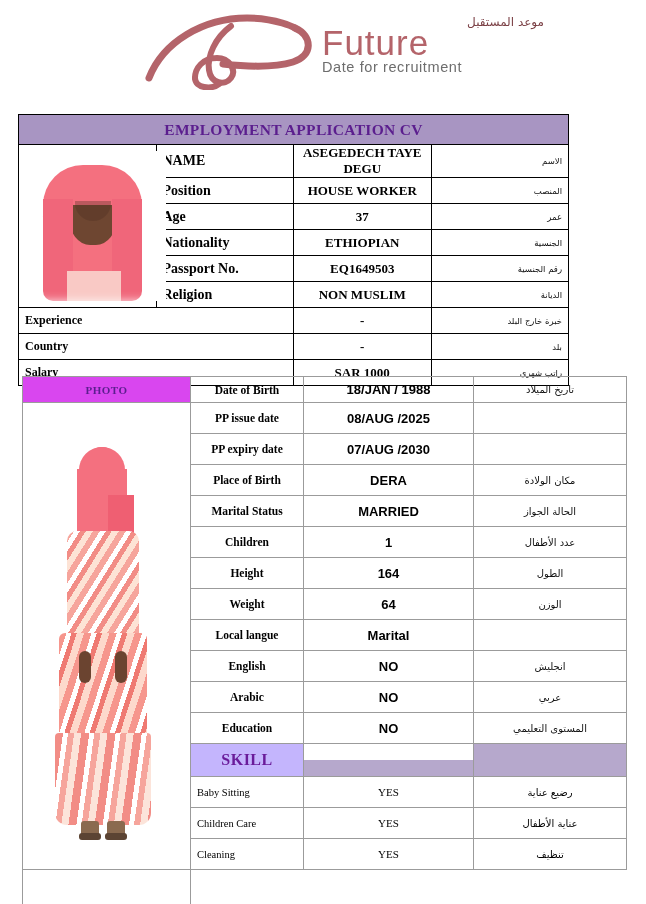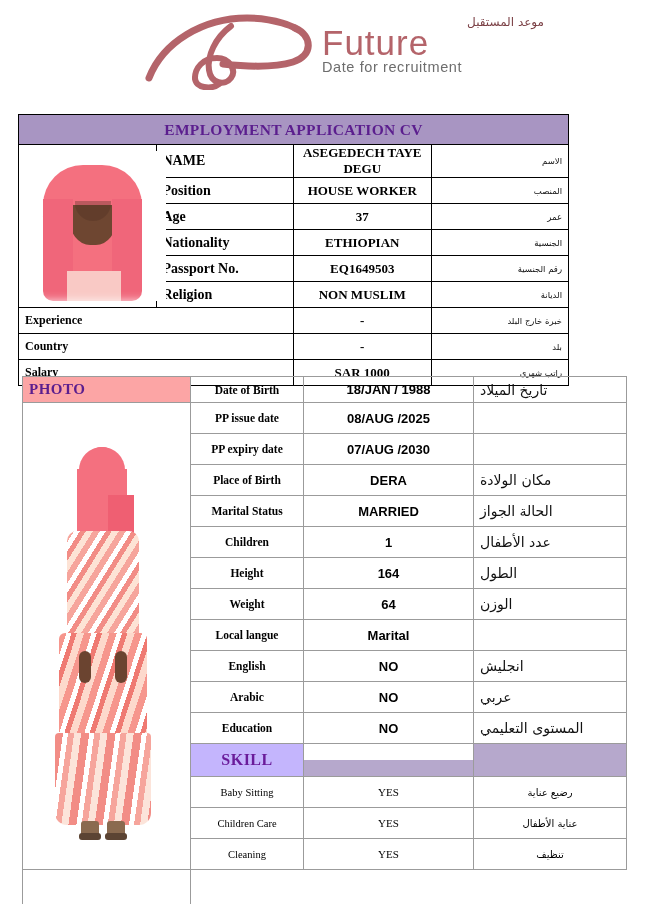--- a/index.html
+++ b/index.html
@@ -133,45 +133,45 @@
     border: 1px solid #9b9b9b;
     height: 25.4px;
   }
   .photo-cell-big {
     width: 155px;
     padding: 0 !important;
     background: #ffffff;
     vertical-align: top;
   }
   .photo-banner {
-    background: #fca5a5;
+    background: #d946ef;
     color: #5b1e8e;
-    font-size: 15px;
-    font-weight: bold;
-    text-align: left;
+    font-size: 11px;
+    font-weight: bold;
+    text-align: center;
     letter-spacing: 0.5px;
     width: 155px;
   }
   .l2-lbl {
     width: 100px;
     font-size: 11.5px;
     font-weight: bold;
     text-align: center;
   }
   .l2-val {
     width: 157px;
     font-size: 13px;
     font-weight: bold;
     text-align: center;
     font-family: "Liberation Sans", sans-serif;
   }
   .l2-ar {
     width: 140px;
-    font-size: 14px;
-    text-align: left;
+    font-size: 10px;
+    text-align: center;
     direction: rtl;
     font-family: "DejaVu Sans", sans-serif;
     color: #111;
   }
   .skill-lbl {
     background: #c4b5fd;
     color: #6a1b9a;
     font-size: 16px;
     font-weight: bold;
     text-align: center;
@@ -190,21 +190,21 @@
   .skill-mid .halfbar.filled {
     background: #b6a8cc;
   }
   .skill-ar-blank {
     background: #b6a8cc;
     height: 27px !important;
   }
   .skill-row-lbl {
     font-size: 10.5px;
     font-weight: normal;
-    text-align: center;
+    text-align: left;
   }
   .skill-row-val {
     font-size: 11px;
     font-weight: normal;
     text-align: center;
     font-family: "Liberation Serif", serif;
   }
   .skill-row-ar {
     font-size: 10px;
     text-align: center;

